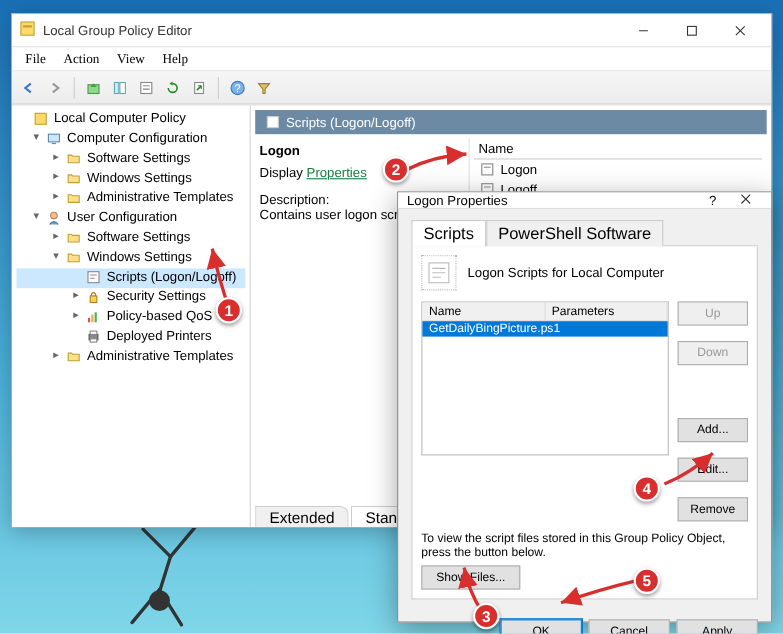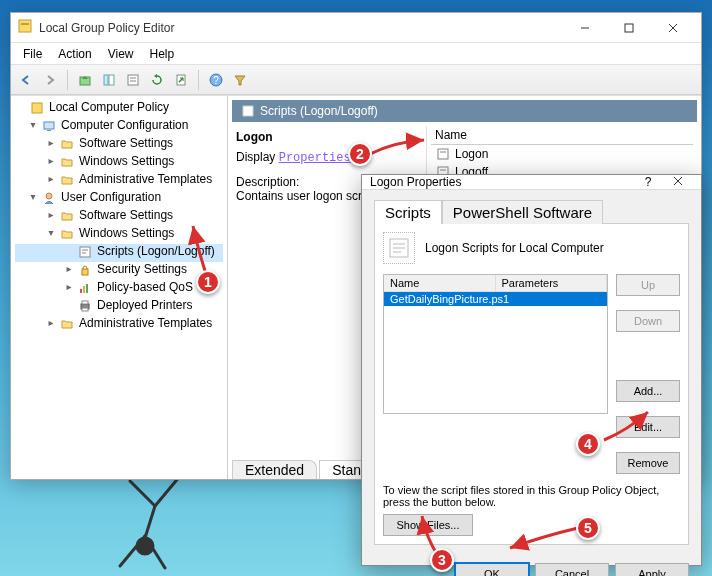--- a/index.html
+++ b/index.html
@@ -49,21 +49,21 @@
     display: flex; align-items: center; justify-content: center;
     color: #555; cursor: default;
   }
   .menubar {
     height: 22px;
     display: flex;
     align-items: center;
     padding: 0 4px;
     border-bottom: 1px solid #e0e0e0;
   }
-  .menubar span { padding: 2px 8px; cursor: default; }
+  .menubar span { padding: 2px 8px; cursor: default; font-family: Liberation Serif, serif; }
   .toolbar {
     height: 30px;
     background: linear-gradient(#f6f6f6, #ececec);
     border-bottom: 1px solid #d0d0d0;
     display: flex;
     align-items: center;
     padding: 0 4px;
     gap: 2px;
   }
   .tbtn {
@@ -120,21 +120,21 @@
     flex: 1;
     display: flex;
     padding: 4px;
     gap: 4px;
   }
   .detail-left {
     width: 190px;
     padding: 4px;
   }
   .detail-left .section-title { font-weight: bold; margin-bottom: 6px; }
-  .detail-left a { color: #8b5cf6; text-decoration: underline; cursor: pointer; font-family: Liberation Mono, monospace; }
+  .detail-left a { color: #15803d; text-decoration: underline; cursor: pointer; }
   .detail-right {
     flex: 1;
     border-left: 1px solid #e0e0e0;
     padding: 0 4px;
   }
   .detail-right-header {
     border-bottom: 1px solid #ccc;
     padding: 2px 4px;
     font-size: 12px;
   }

